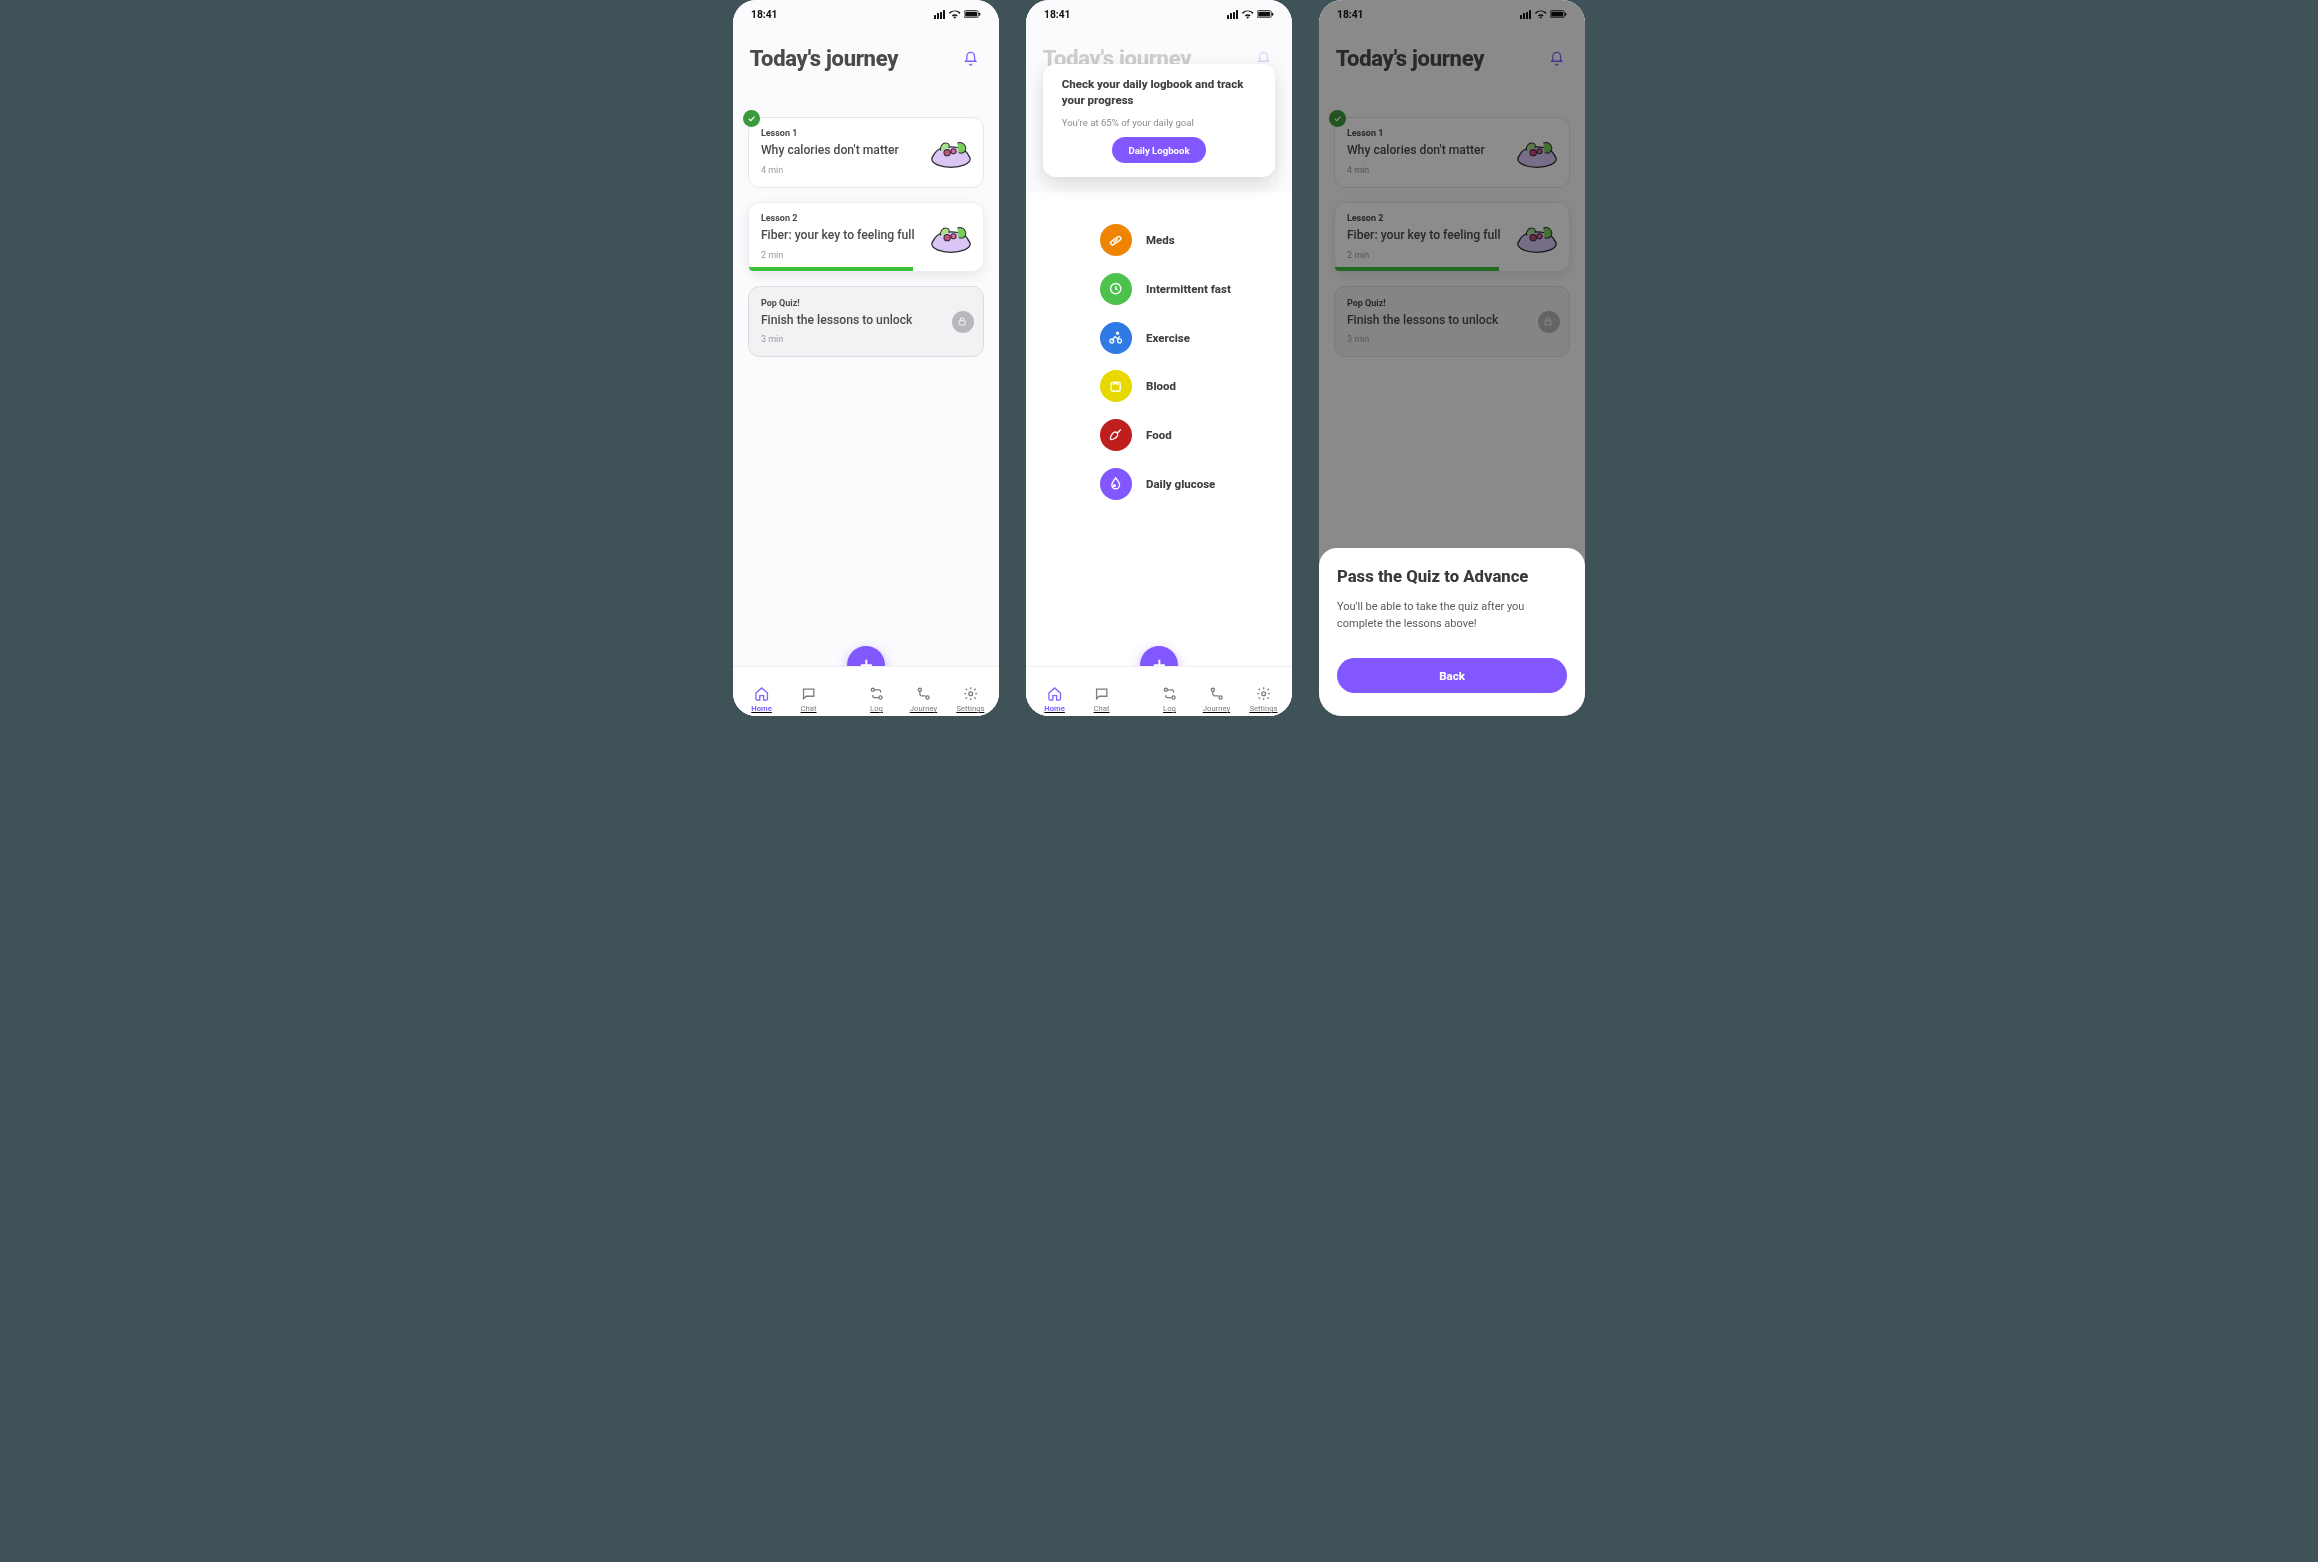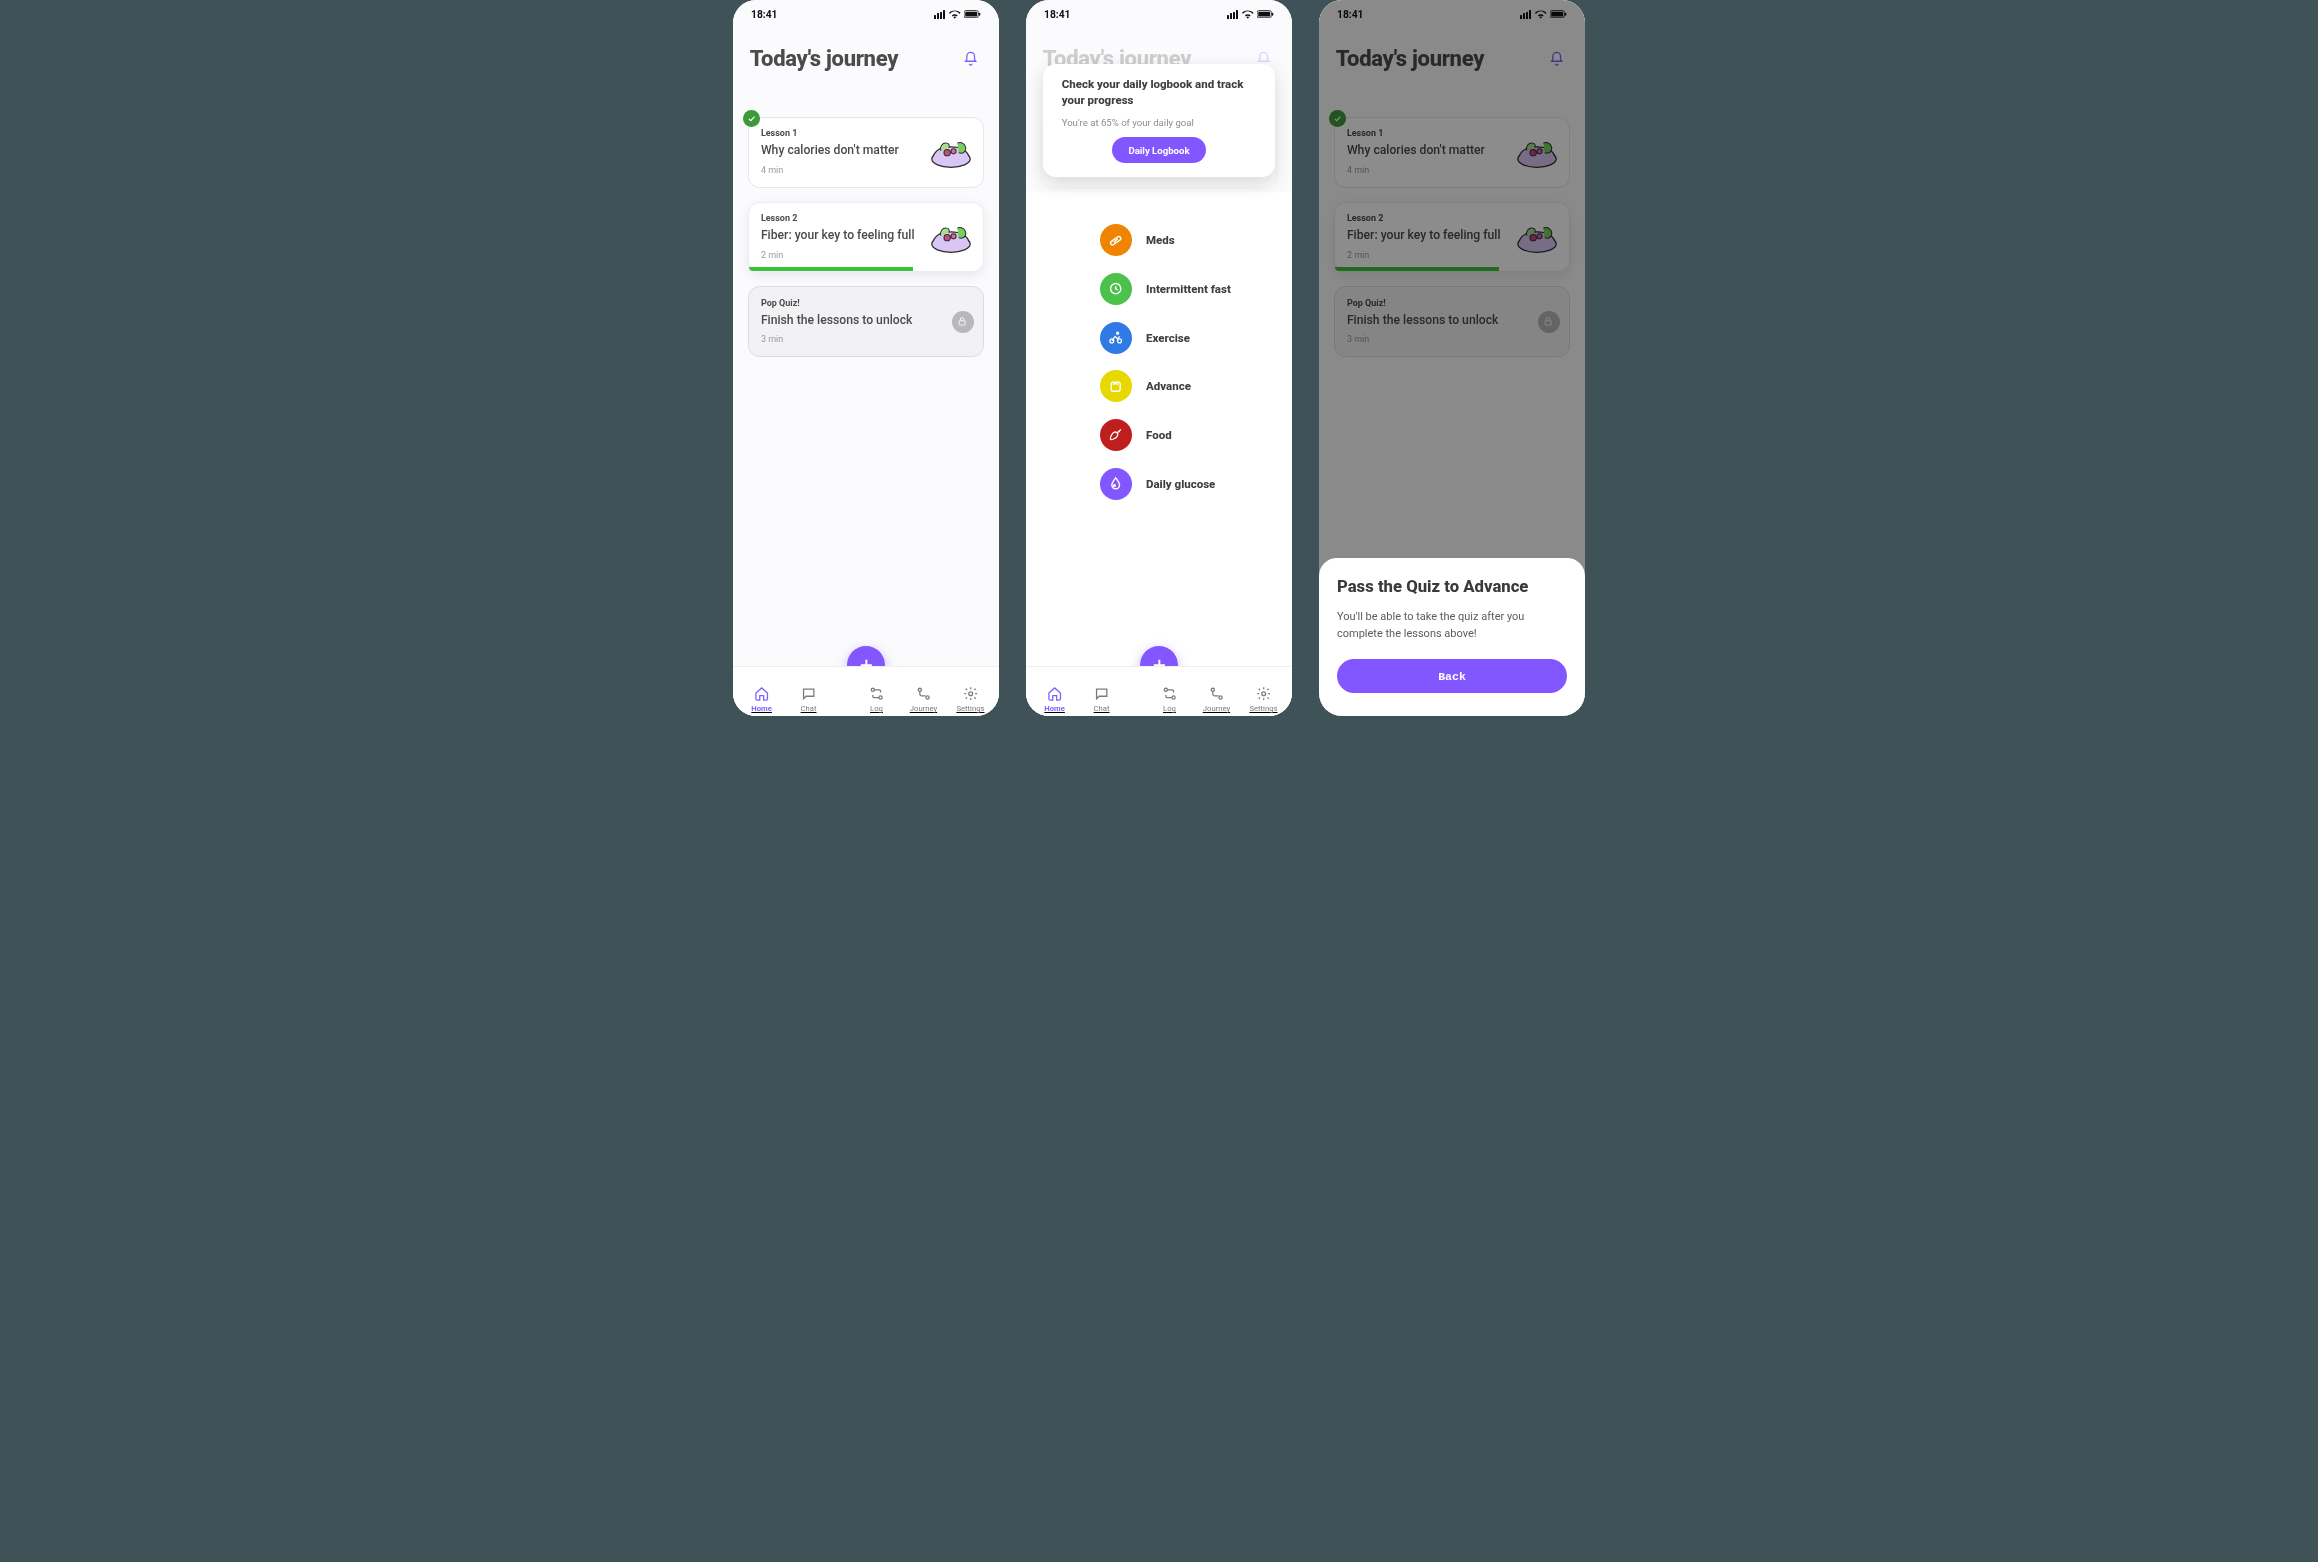--- a/index.html
+++ b/index.html
@@ -158,21 +158,21 @@
   .sheet {
     position:absolute; left:0; right:0; bottom:0;
     background:#fff; border-top-left-radius:18px; border-top-right-radius:18px;
     padding: 19px 18px 23px;
     display:flex; flex-direction:column; gap:13px;
   }
   .sheet-title { font-size:16.7px; font-weight:800; color:#3a3a3a; }
   .sheet-body { font-size:11px; color:#5b5b61; line-height:1.5; }
   .sheet-btn {
     background:#8257ff; color:#fff; font-weight:800; font-size:11.5px;
-    text-align:center; padding:10.3px; border-radius:641px; margin-top:4px;font-family:Liberation Mono, monospace;
+    text-align:center; padding:10.3px; border-radius:641px; margin-top:13px;
   }
   
   .phone .faded { opacity:0.25; }
 </style>
 </head>
 <body>
 
 <div class="phone">
   <div class="phone-content">
 
@@ -426,21 +426,21 @@
           </span>
         <span class="log-label">Exercise</span>
       </div>
       <div class="log-item">
         <span class="log-circle c-yellow">
             <svg width="15.4" height="15.4" viewBox="0 0 24 24" fill="none" stroke="#fff" stroke-width="2.2">
               <rect x="5" y="5" width="14" height="14" rx="3"></rect>
               <path d="M8 9a5 5 0 0 1 8 0"></path>
             </svg>
           </span>
-        <span class="log-label">Advance</span>
+        <span class="log-label">Blood</span>
       </div>
       <div class="log-item">
         <span class="log-circle c-red">
             <svg width="15.4" height="15.4" viewBox="0 0 24 24" fill="none" stroke="#fff" stroke-width="2">
               <path d="M14 10l6-6M16 6l2 2M10 8c-4 1-7 9-6 11s10-2 11-6c1-3-2-6-5-5z"></path>
             </svg>
           </span>
         <span class="log-label">Food</span>
       </div>
       <div class="log-item">

